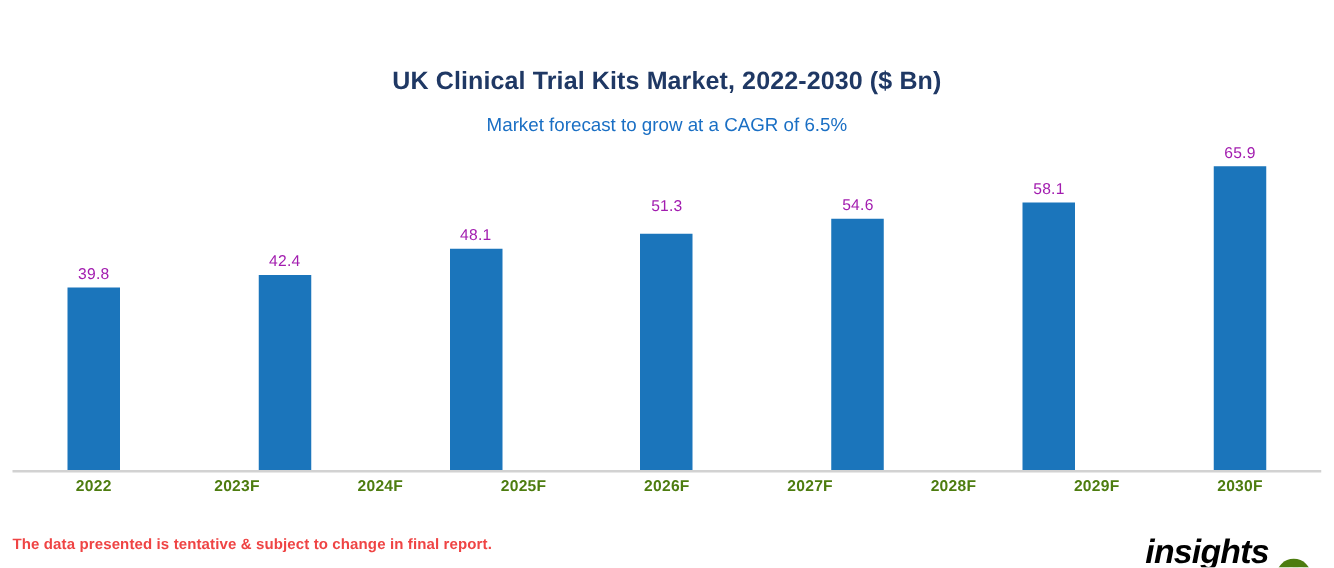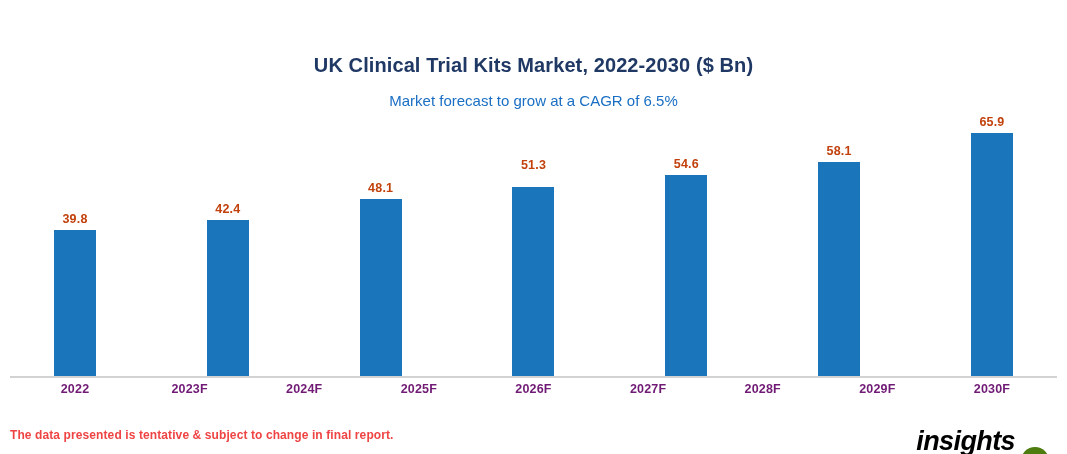--- a/index.html
+++ b/index.html
@@ -79,22 +79,22 @@
     flex-direction: column;
     justify-content: flex-end;
     align-items: center;
   }
   .bar-value {
     position: absolute;
     left: 0;
     width: 102px;
     text-align: center;
     font-size: 12.5px;
-    font-weight: bold;
-    color: #c2410c;
+    font-weight: normal;
+    color: #a21caf;
     letter-spacing: 0.2px;
   }
   .bar-rect {
     width: 42px;
     background: #1b75bb;
   }
 
   
   .cat-labels {
     position: absolute;
@@ -104,21 +104,21 @@
     display: flex;
     justify-content: space-between;
     padding: 0 14px;
     box-sizing: border-box;
   }
   .cat-label {
     width: 102px;
     text-align: center;
     font-size: 12.5px;
     font-weight: bold;
-    color: #701a75;
+    color: #4d7c0f;
     letter-spacing: 0.2px;
   }
 
   
   .footnote {
     position: absolute;
     left: 10px;
     top: 428px;
     font-size: 12px;
     font-weight: bold;

